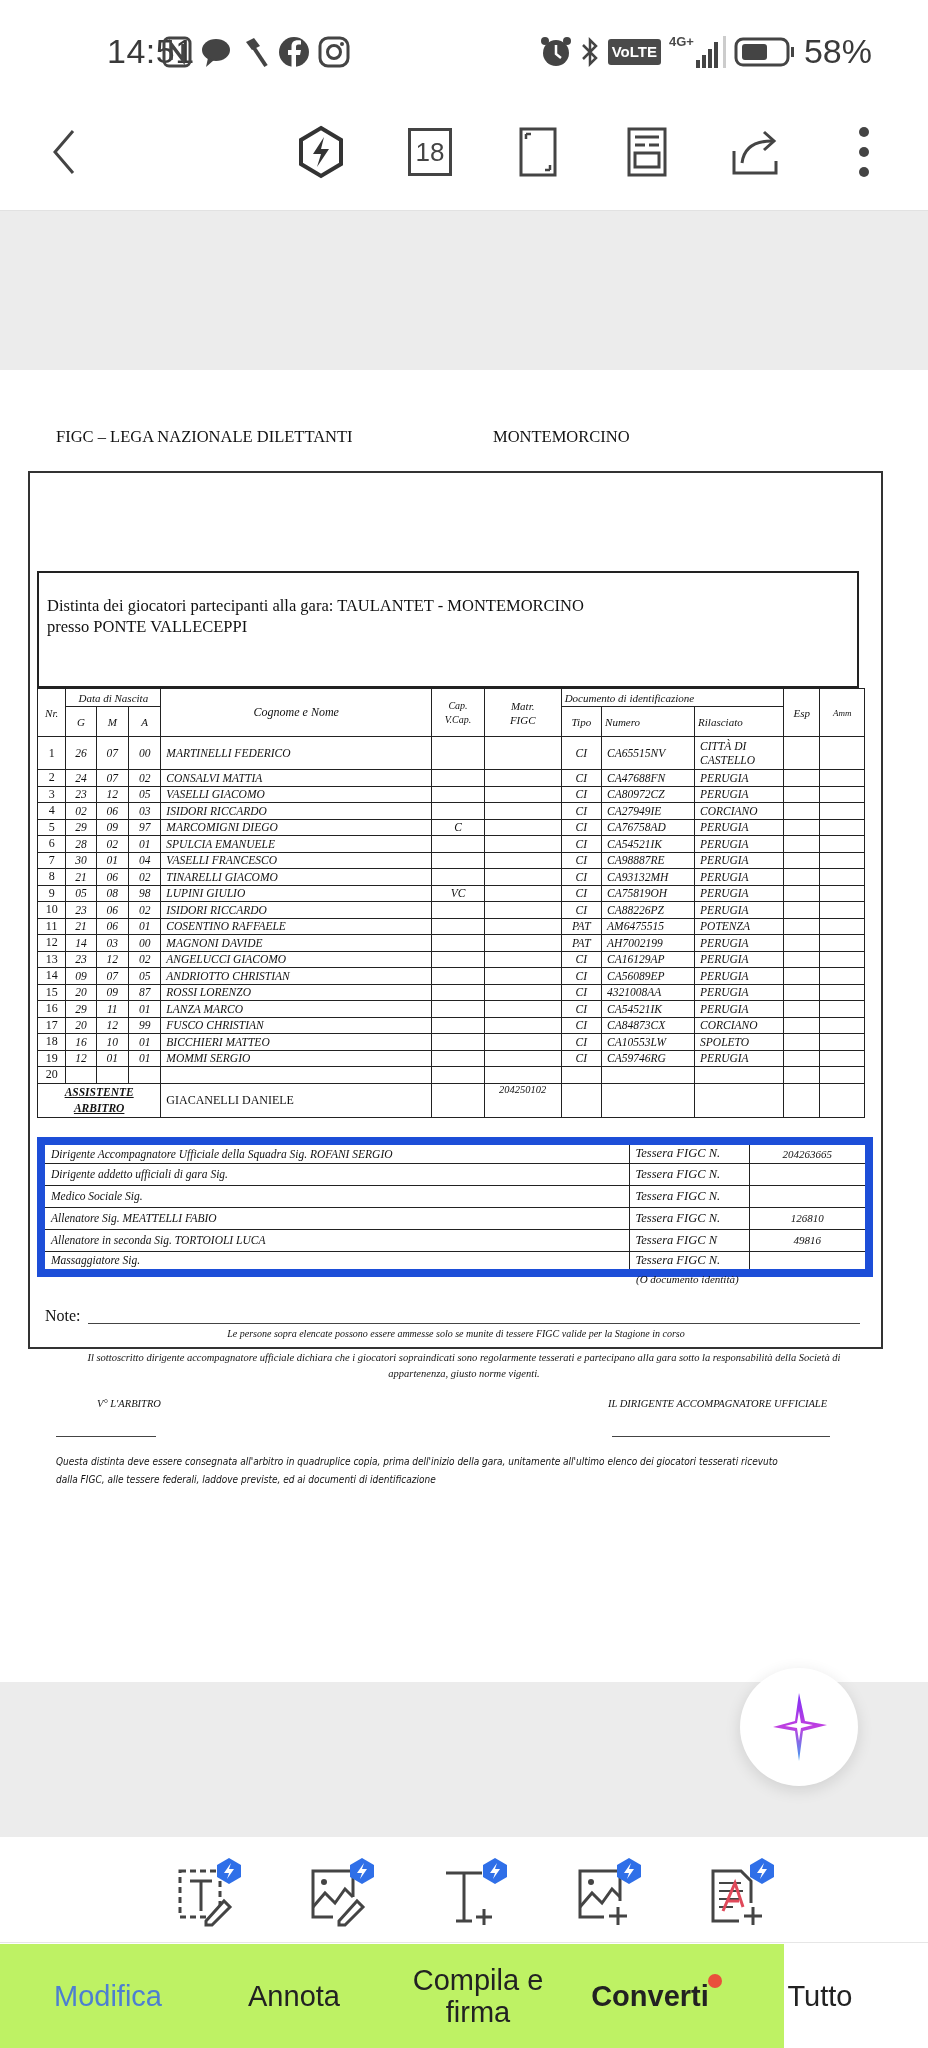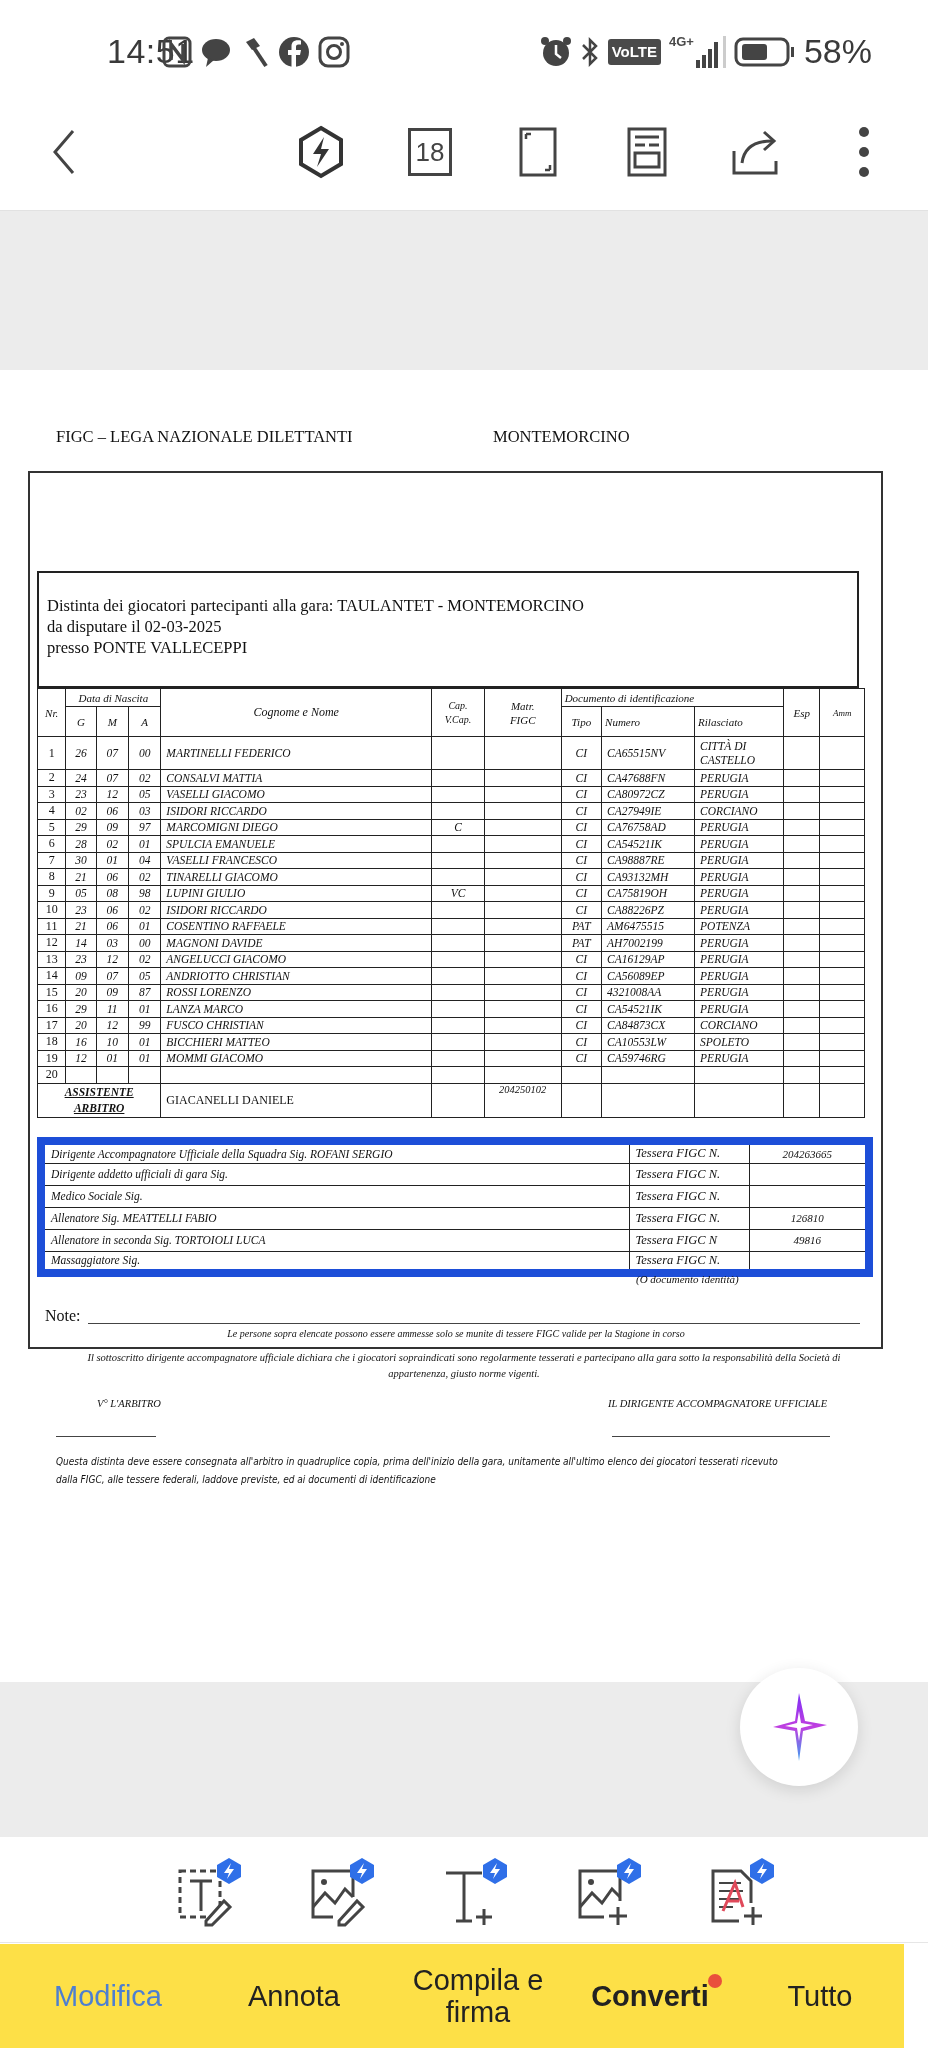--- a/index.html
+++ b/index.html
@@ -54,21 +54,21 @@
 
   
   .fab { position: absolute; left: 740px; top: 1668px; width: 118px; height: 118px; border-radius: 50%; background: #fff; box-shadow: 0 4px 16px rgba(0,0,0,0.12); display: flex; align-items: center; justify-content: center; cursor: pointer; }
 
   
   .tools { position: absolute; left: 0; top: 1837px; width: 928px; height: 106px; background: #fff; border-bottom: 1px solid #e6e6e6; }
   .tool { position: absolute; top: 20px; width: 70px; height: 70px; cursor: pointer; }
   .tool .badge { position: absolute; right: -4px; top: 0; }
 
   
-  .tabs { position: absolute; left: 0; top: 1944px; width: 904px; height: 104px; background: #fde047; }
+  .tabs { position: absolute; left: 0; top: 1944px; width: 784px; height: 104px; background: #bef264; }
   .tab { position: absolute; top: 0; height: 104px; display: flex; align-items: center; justify-content: center; text-align: center; font-size: 29px; color: #222; line-height: 32px; cursor: pointer; }
   .tab.active { color: #4d7fd1; }
   .dot { position: absolute; width: 14px; height: 14px; background: #e9503c; border-radius: 50%; }
 </style>
 </head>
 <body>
 
 <div class="statusbar">
   <span class="sb-time">14:51</span>
   <div class="sb-left-icons">
@@ -169,21 +169,20 @@
 </div>
 
 <div class="gray-top"></div>
 
 <div class="page">
   <div class="hdr-left">FIGC – LEGA NAZIONALE DILETTANTI</div>
   <div class="hdr-right">MONTEMORCINO</div>
   <div class="outer-box"></div>
   <div class="info-box">
     <div>Distinta dei giocatori partecipanti alla gara: TAULANTET - MONTEMORCINO</div>
-    <div>da disputare il  02-03-2025</div>
     <div>presso PONTE VALLECEPPI</div>
   </div>
 
   <table class="roster">
     <colgroup>
       <col style="width:28px">
         <col style="width:30px">
         <col style="width:32px">
         <col style="width:32px">
       <col style="width:268px">
@@ -466,21 +465,21 @@
           <td class="l">CA10553LW</td>
           <td class="l">SPOLETO</td>
           <td></td>
           <td></td>
         </tr>
         <tr>
           <td class="up">19</td>
           <td>12</td>
           <td>01</td>
           <td>01</td>
-          <td class="l">MOMMI GIACOMO</td>
+          <td class="l">MOMMI SERGIO</td>
           <td></td>
           <td></td>
           <td>CI</td>
           <td class="l">CA59746RG</td>
           <td class="l">PERUGIA</td>
           <td></td>
           <td></td>
         </tr>
         <tr>
           <td class="up">20</td>

